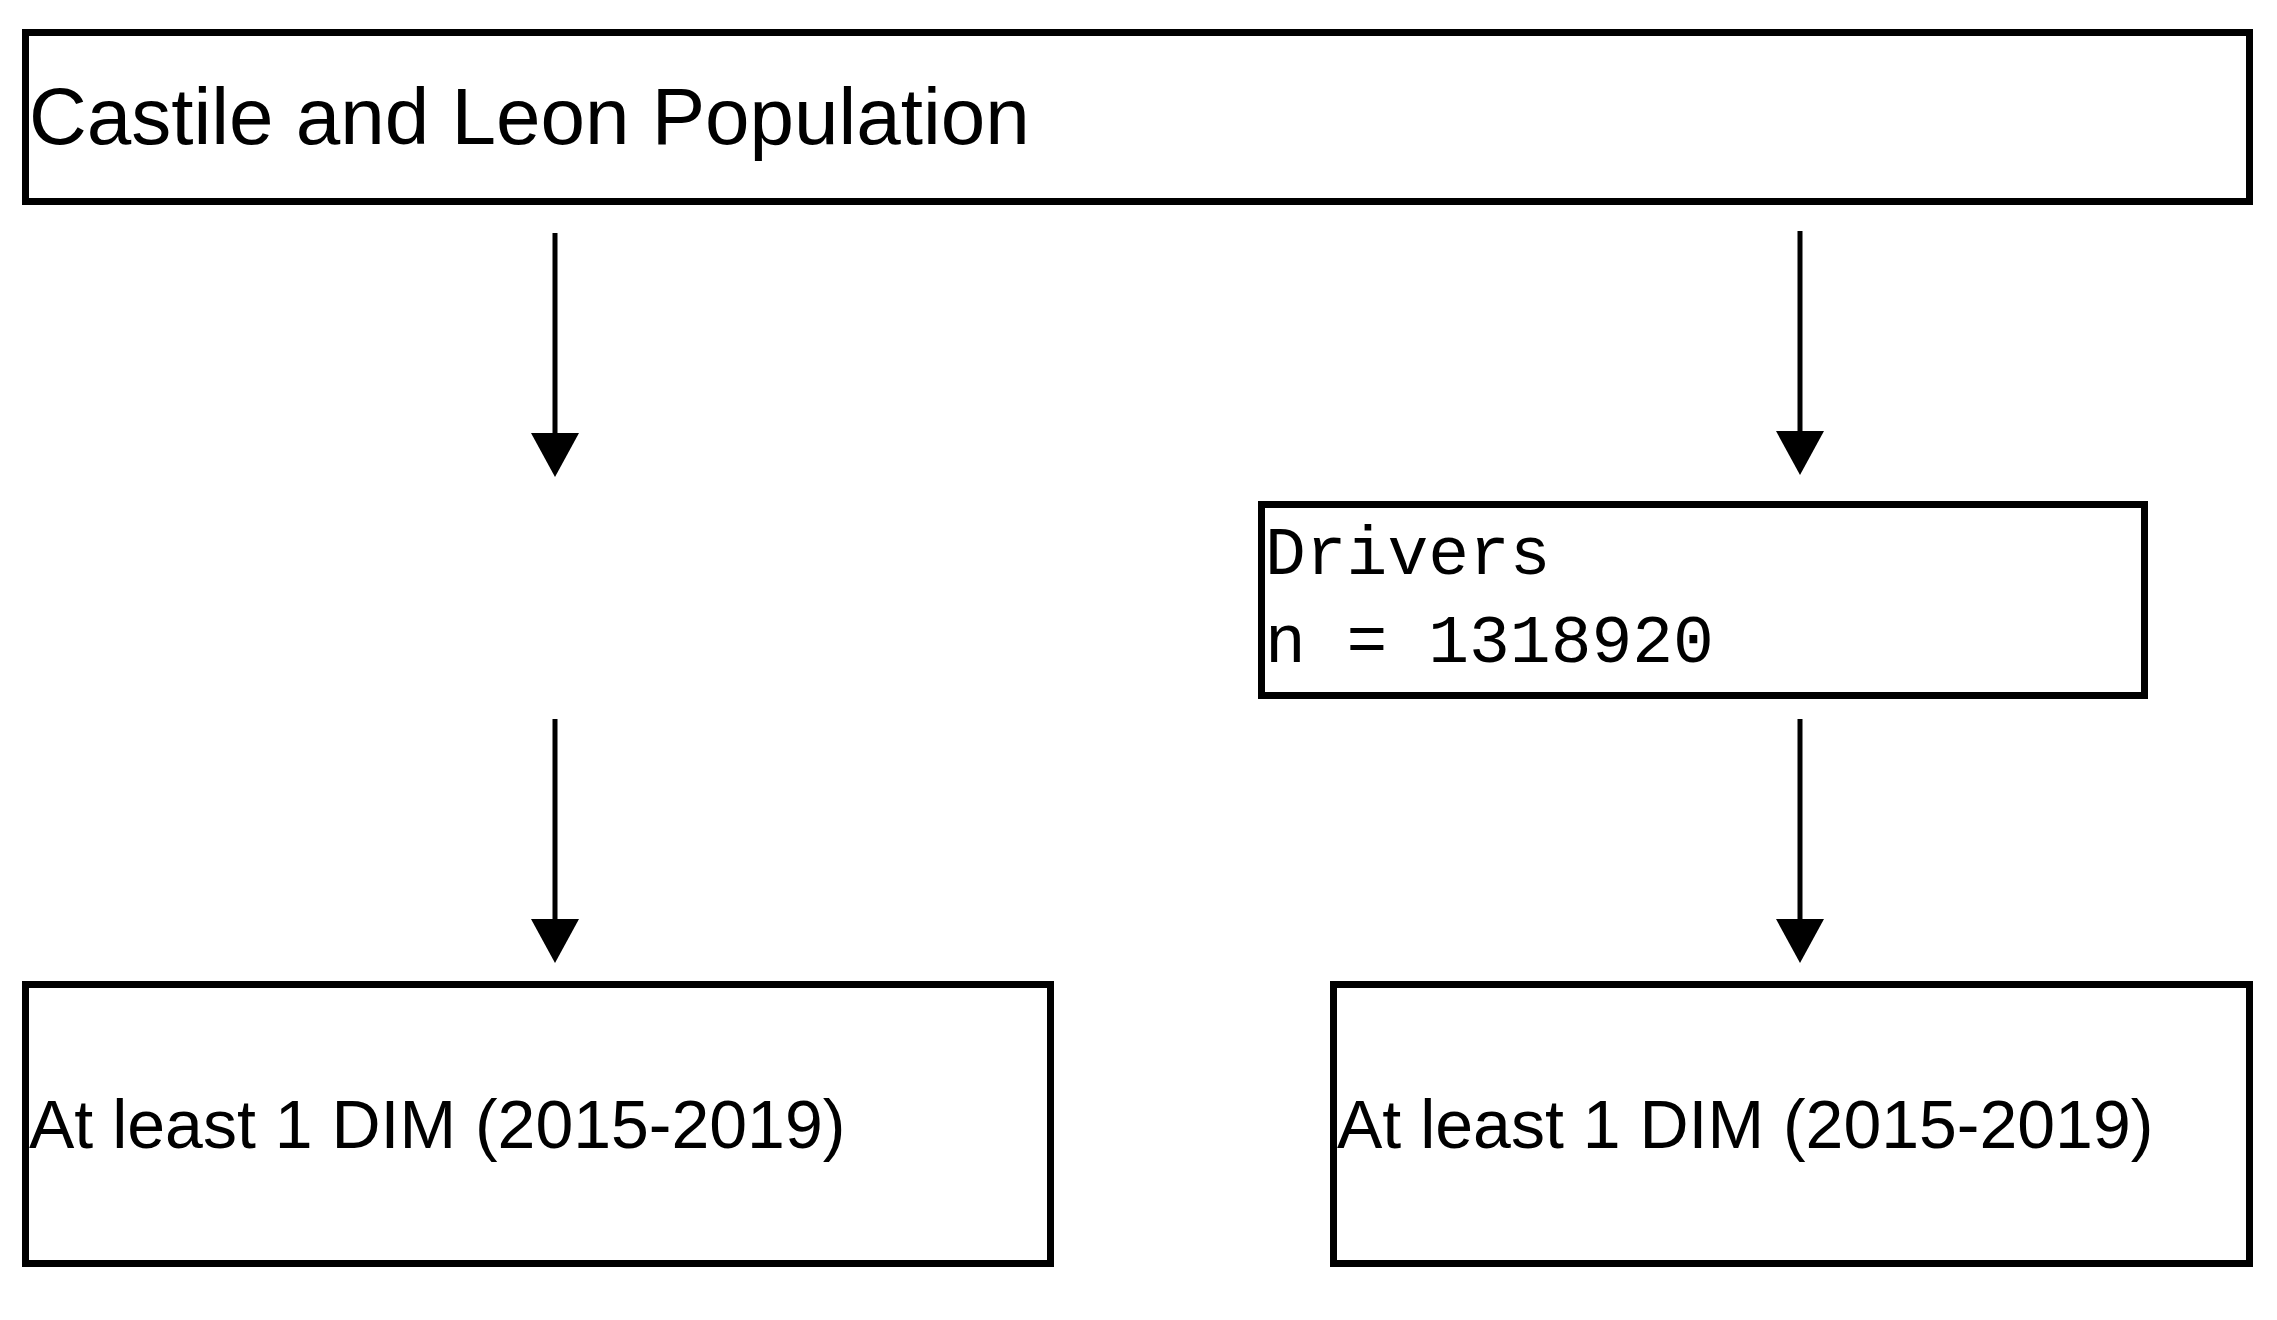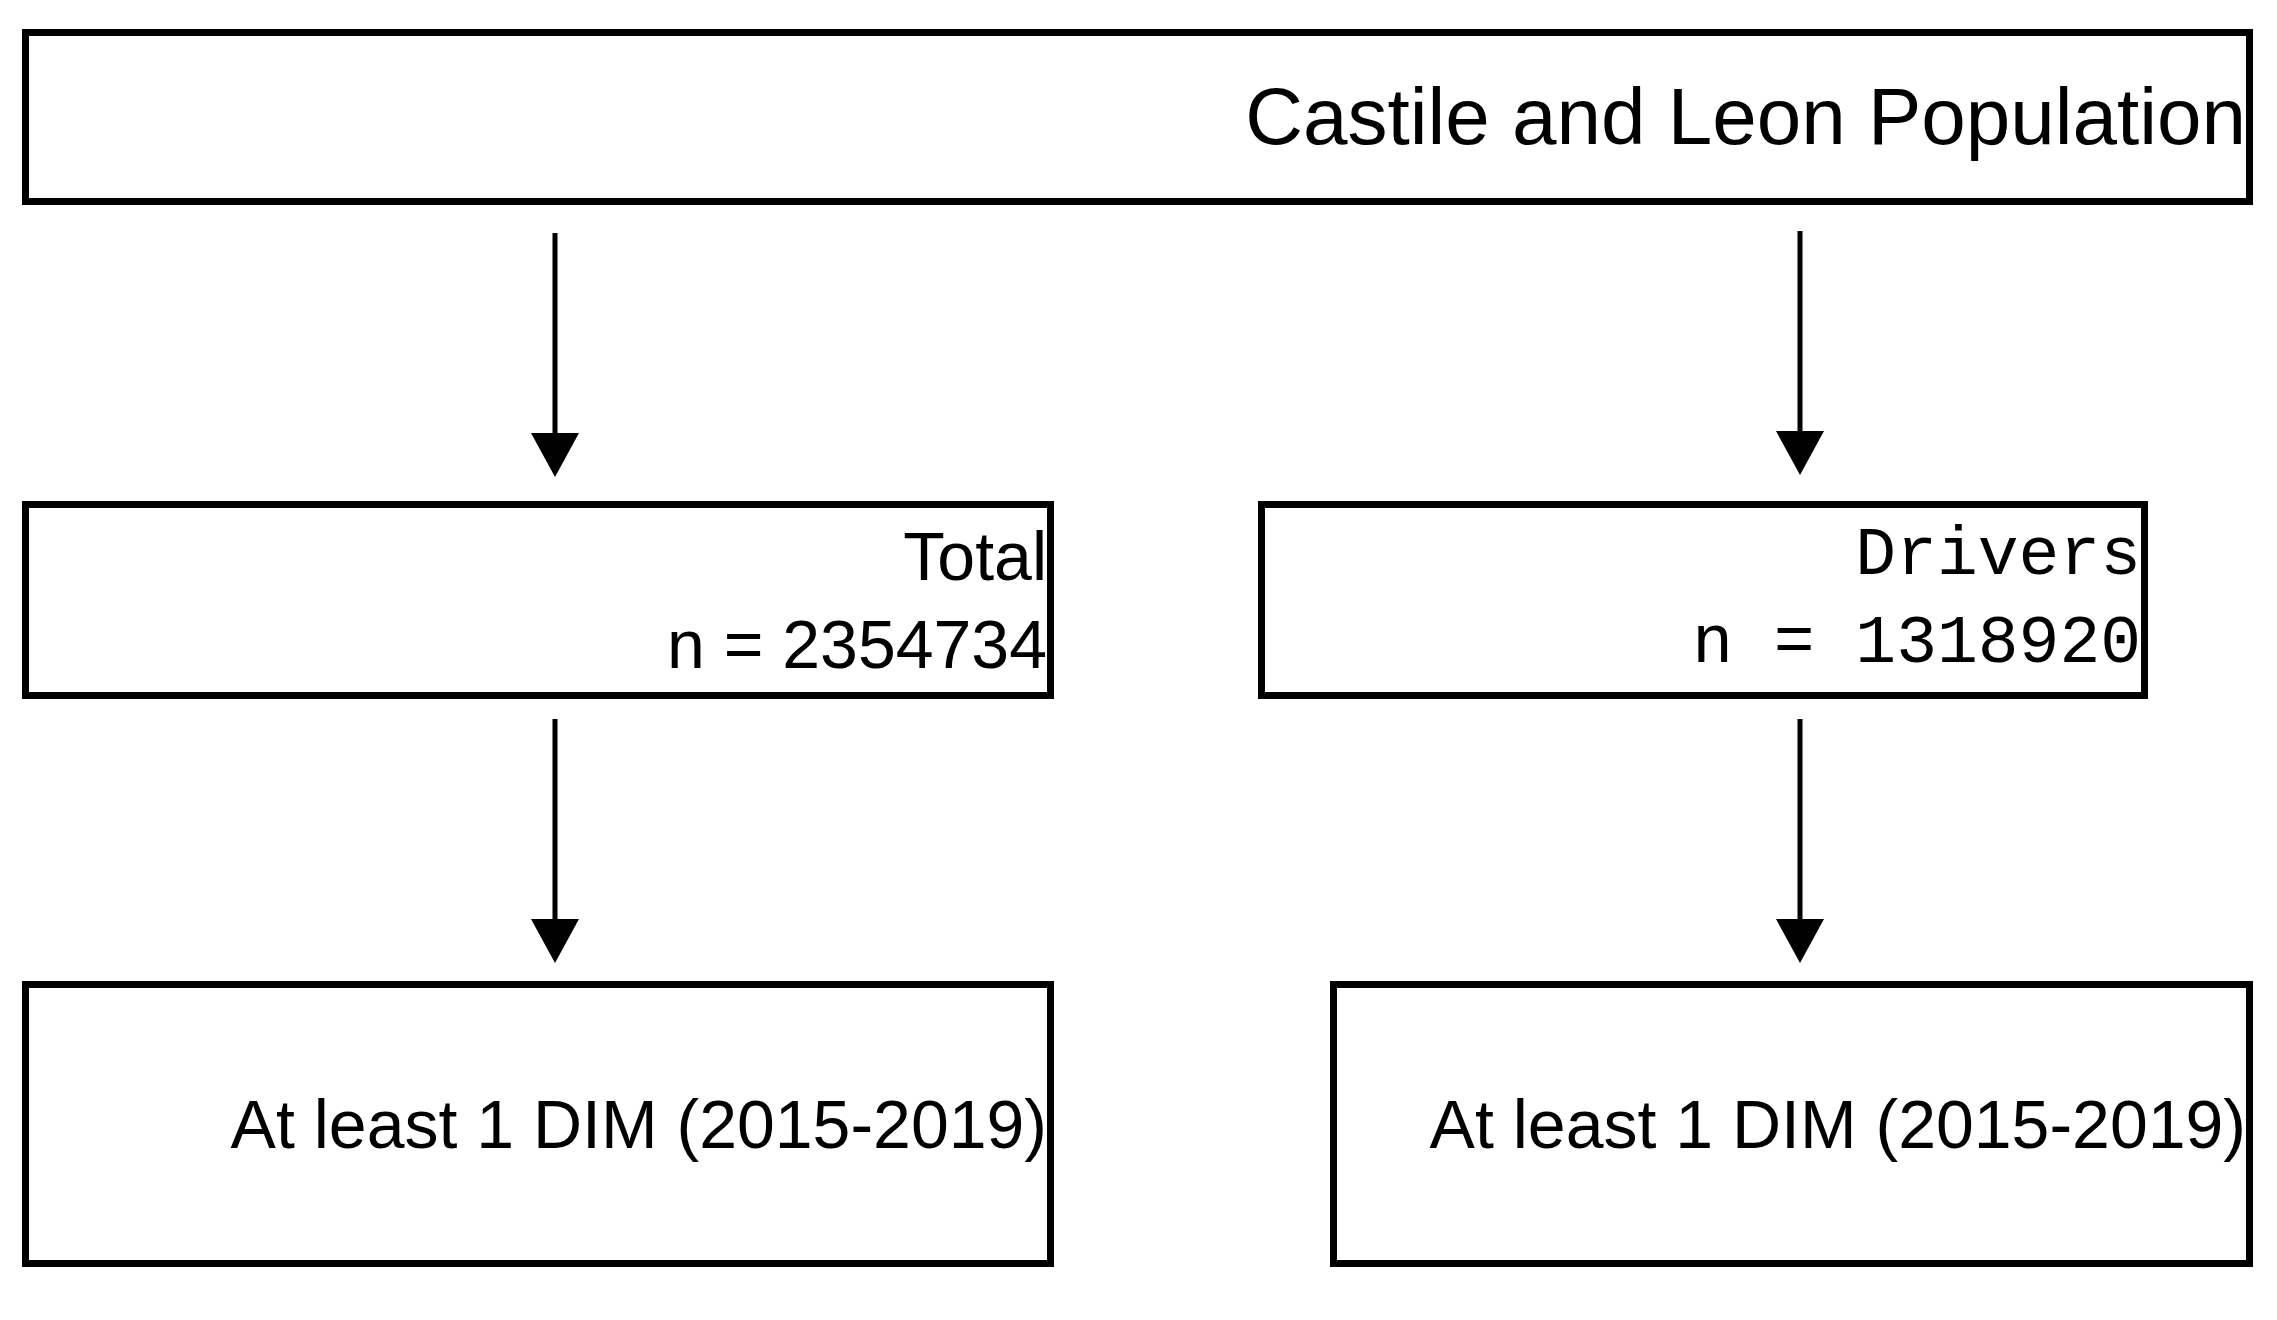--- a/index.html
+++ b/index.html
@@ -16,21 +16,21 @@
     color: #000000;
     overflow: hidden;
   }
   .node {
     position: absolute;
     box-sizing: border-box;
     border: 7px solid #000000;
     background: #ffffff;
     display: flex;
     flex-direction: column;
-    align-items: flex-end;
+    align-items: flex-start;
     justify-content: center;
     text-align: center;
   }
   .node-root {
     left: 22px;
     top: 29px;
     width: 2231px;
     height: 176px;
     font-size: 80px;
     line-height: 1.2;
@@ -76,24 +76,20 @@
   <svg class="arrow arrow-2-left" viewBox="0 0 56 244" xmlns="http://www.w3.org/2000/svg">
     <line x1="28" y1="0" x2="28" y2="202" stroke="#000000" stroke-width="5"></line>
     <polygon points="4,200 52,200 28,244" fill="#000000"></polygon>
   </svg>
 
   <svg class="arrow arrow-2-right" viewBox="0 0 56 244" xmlns="http://www.w3.org/2000/svg">
     <line x1="28" y1="0" x2="28" y2="202" stroke="#000000" stroke-width="5"></line>
     <polygon points="4,200 52,200 28,244" fill="#000000"></polygon>
   </svg>
 
-  <div class="node node-mid-left">
-    <div class="txt">Total</div>
-    <div class="txt">n = 2354734</div>
-  </div>
 
   <div class="node node-mid-right">
     <div class="txt">Drivers</div>
     <div class="txt">n = 1318920</div>
   </div>
 
   <div class="node node-bot-left">
     <div class="txt">At least 1 DIM (2015-2019)</div>
   </div>
 

